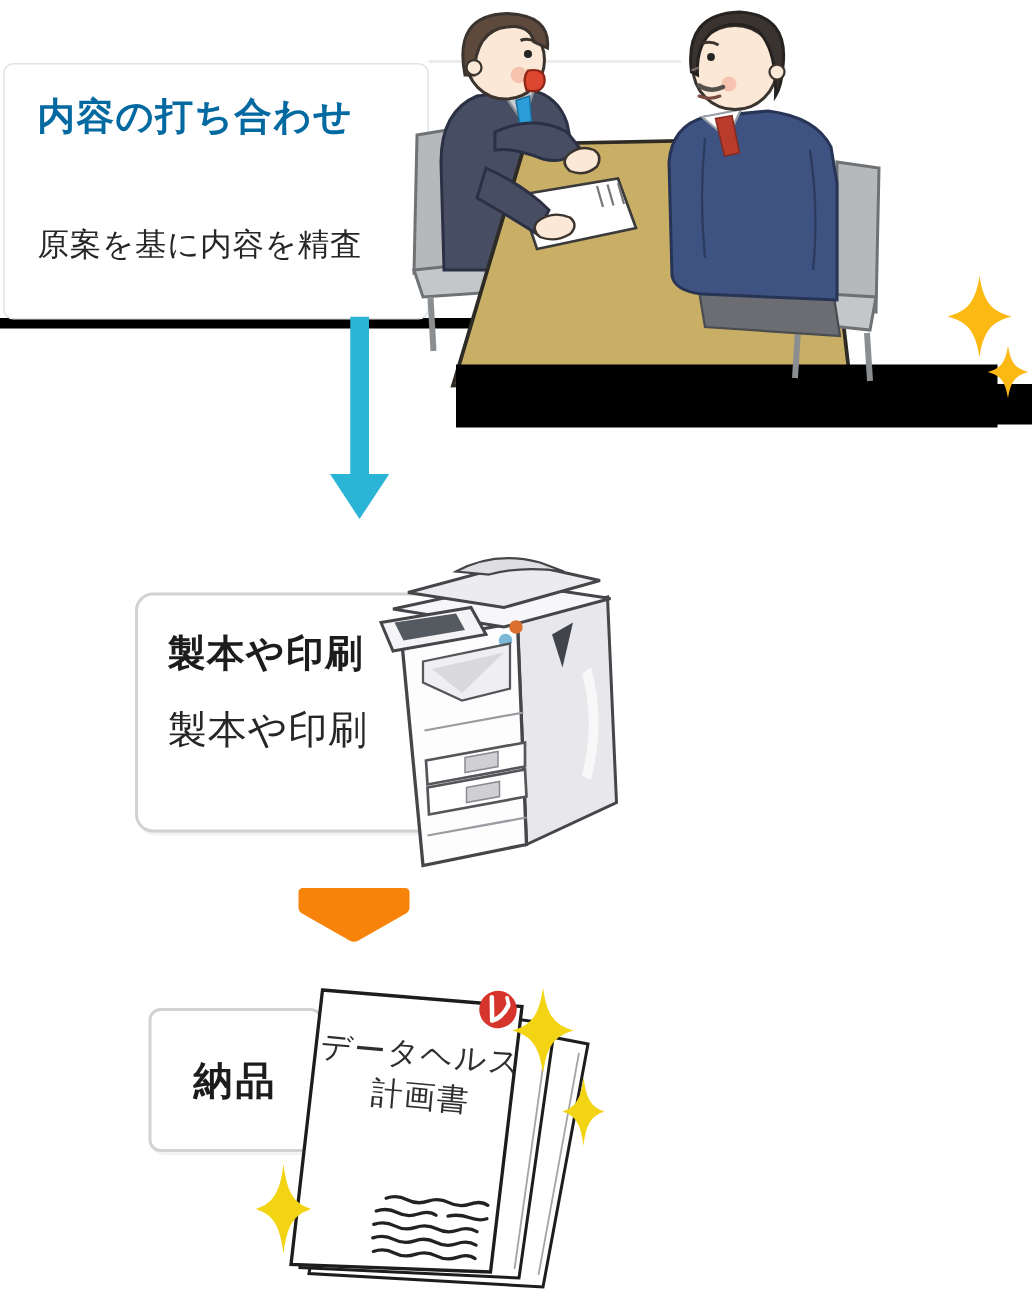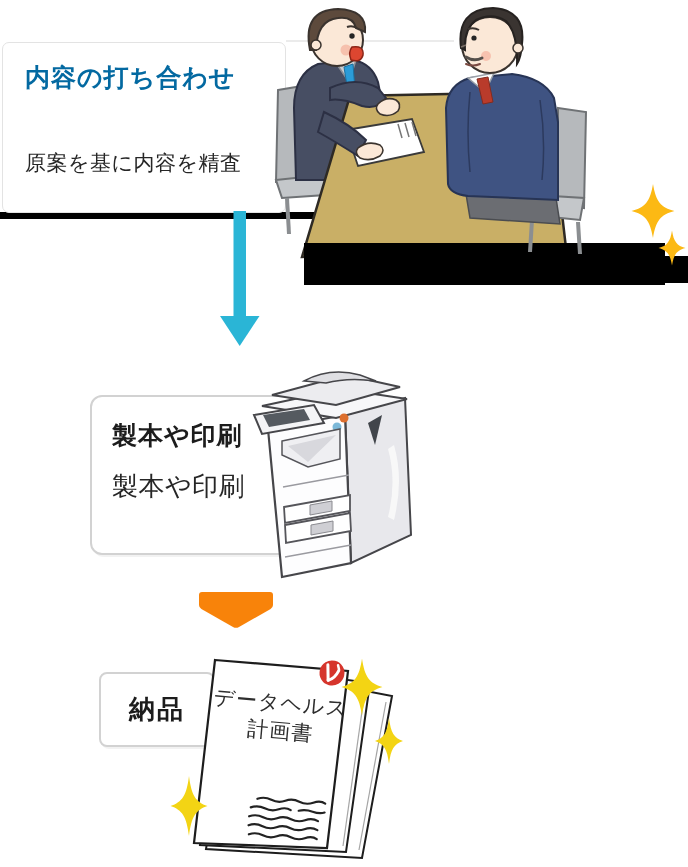--- a/index.html
+++ b/index.html
@@ -19,21 +19,21 @@
      border:2px solid #b5a46a;border-radius:10px;z-index:4;display:flex;align-items:center;justify-content:center;}
   #decision-label{font-size:23px;font-weight:600;color:#1d1d1d;letter-spacing:0.5px;white-space:nowrap;}
   #top-sparkles{left:618px;top:178px;width:70px;height:94px;z-index:5;}
   #down-arrow{left:216px;top:211px;width:48px;height:138px;z-index:2;}
   #work-card{left:90px;top:395px;width:205px;height:160px;border:2px solid #d2d2d2;border-radius:12px;z-index:2;
      box-shadow:2px 2px 0 rgba(0,0,0,0.05);}
   #work-title{position:absolute;left:20px;top:22px;font-size:25px;font-weight:700;color:#1c1c1c;letter-spacing:1px;white-space:nowrap;}
   #work-line1{position:absolute;left:20px;top:72px;font-size:26px;color:#262626;letter-spacing:0.5px;white-space:nowrap;font-family:Liberation Serif, serif;}
   #copier{left:248px;top:365px;width:168px;height:222px;z-index:3;}
   #orange-arrow{left:198px;top:591px;width:76px;height:38px;z-index:2;}
-  #delivery-card{left:99px;top:672px;width:116px;height:75px;border:2px solid #d2d2d2;border-radius:8px;z-index:2;
+  #delivery-card{left:99px;top:672px;width:116px;height:96px;border:2px solid #d2d2d2;border-radius:8px;z-index:2;
      display:flex;align-items:center;justify-content:center;box-shadow:2px 2px 0 rgba(0,0,0,0.05);}
   #delivery-title{font-size:26px;font-weight:700;color:#1c1c1c;letter-spacing:2px;}
   #doc-stack{left:158px;top:648px;width:250px;height:219px;z-index:3;}
   svg{display:block;}
   text{font-family:"Liberation Sans","DejaVu Sans",sans-serif;}
 </style>
 </head>
 <body>
 
 <div id="stage">

